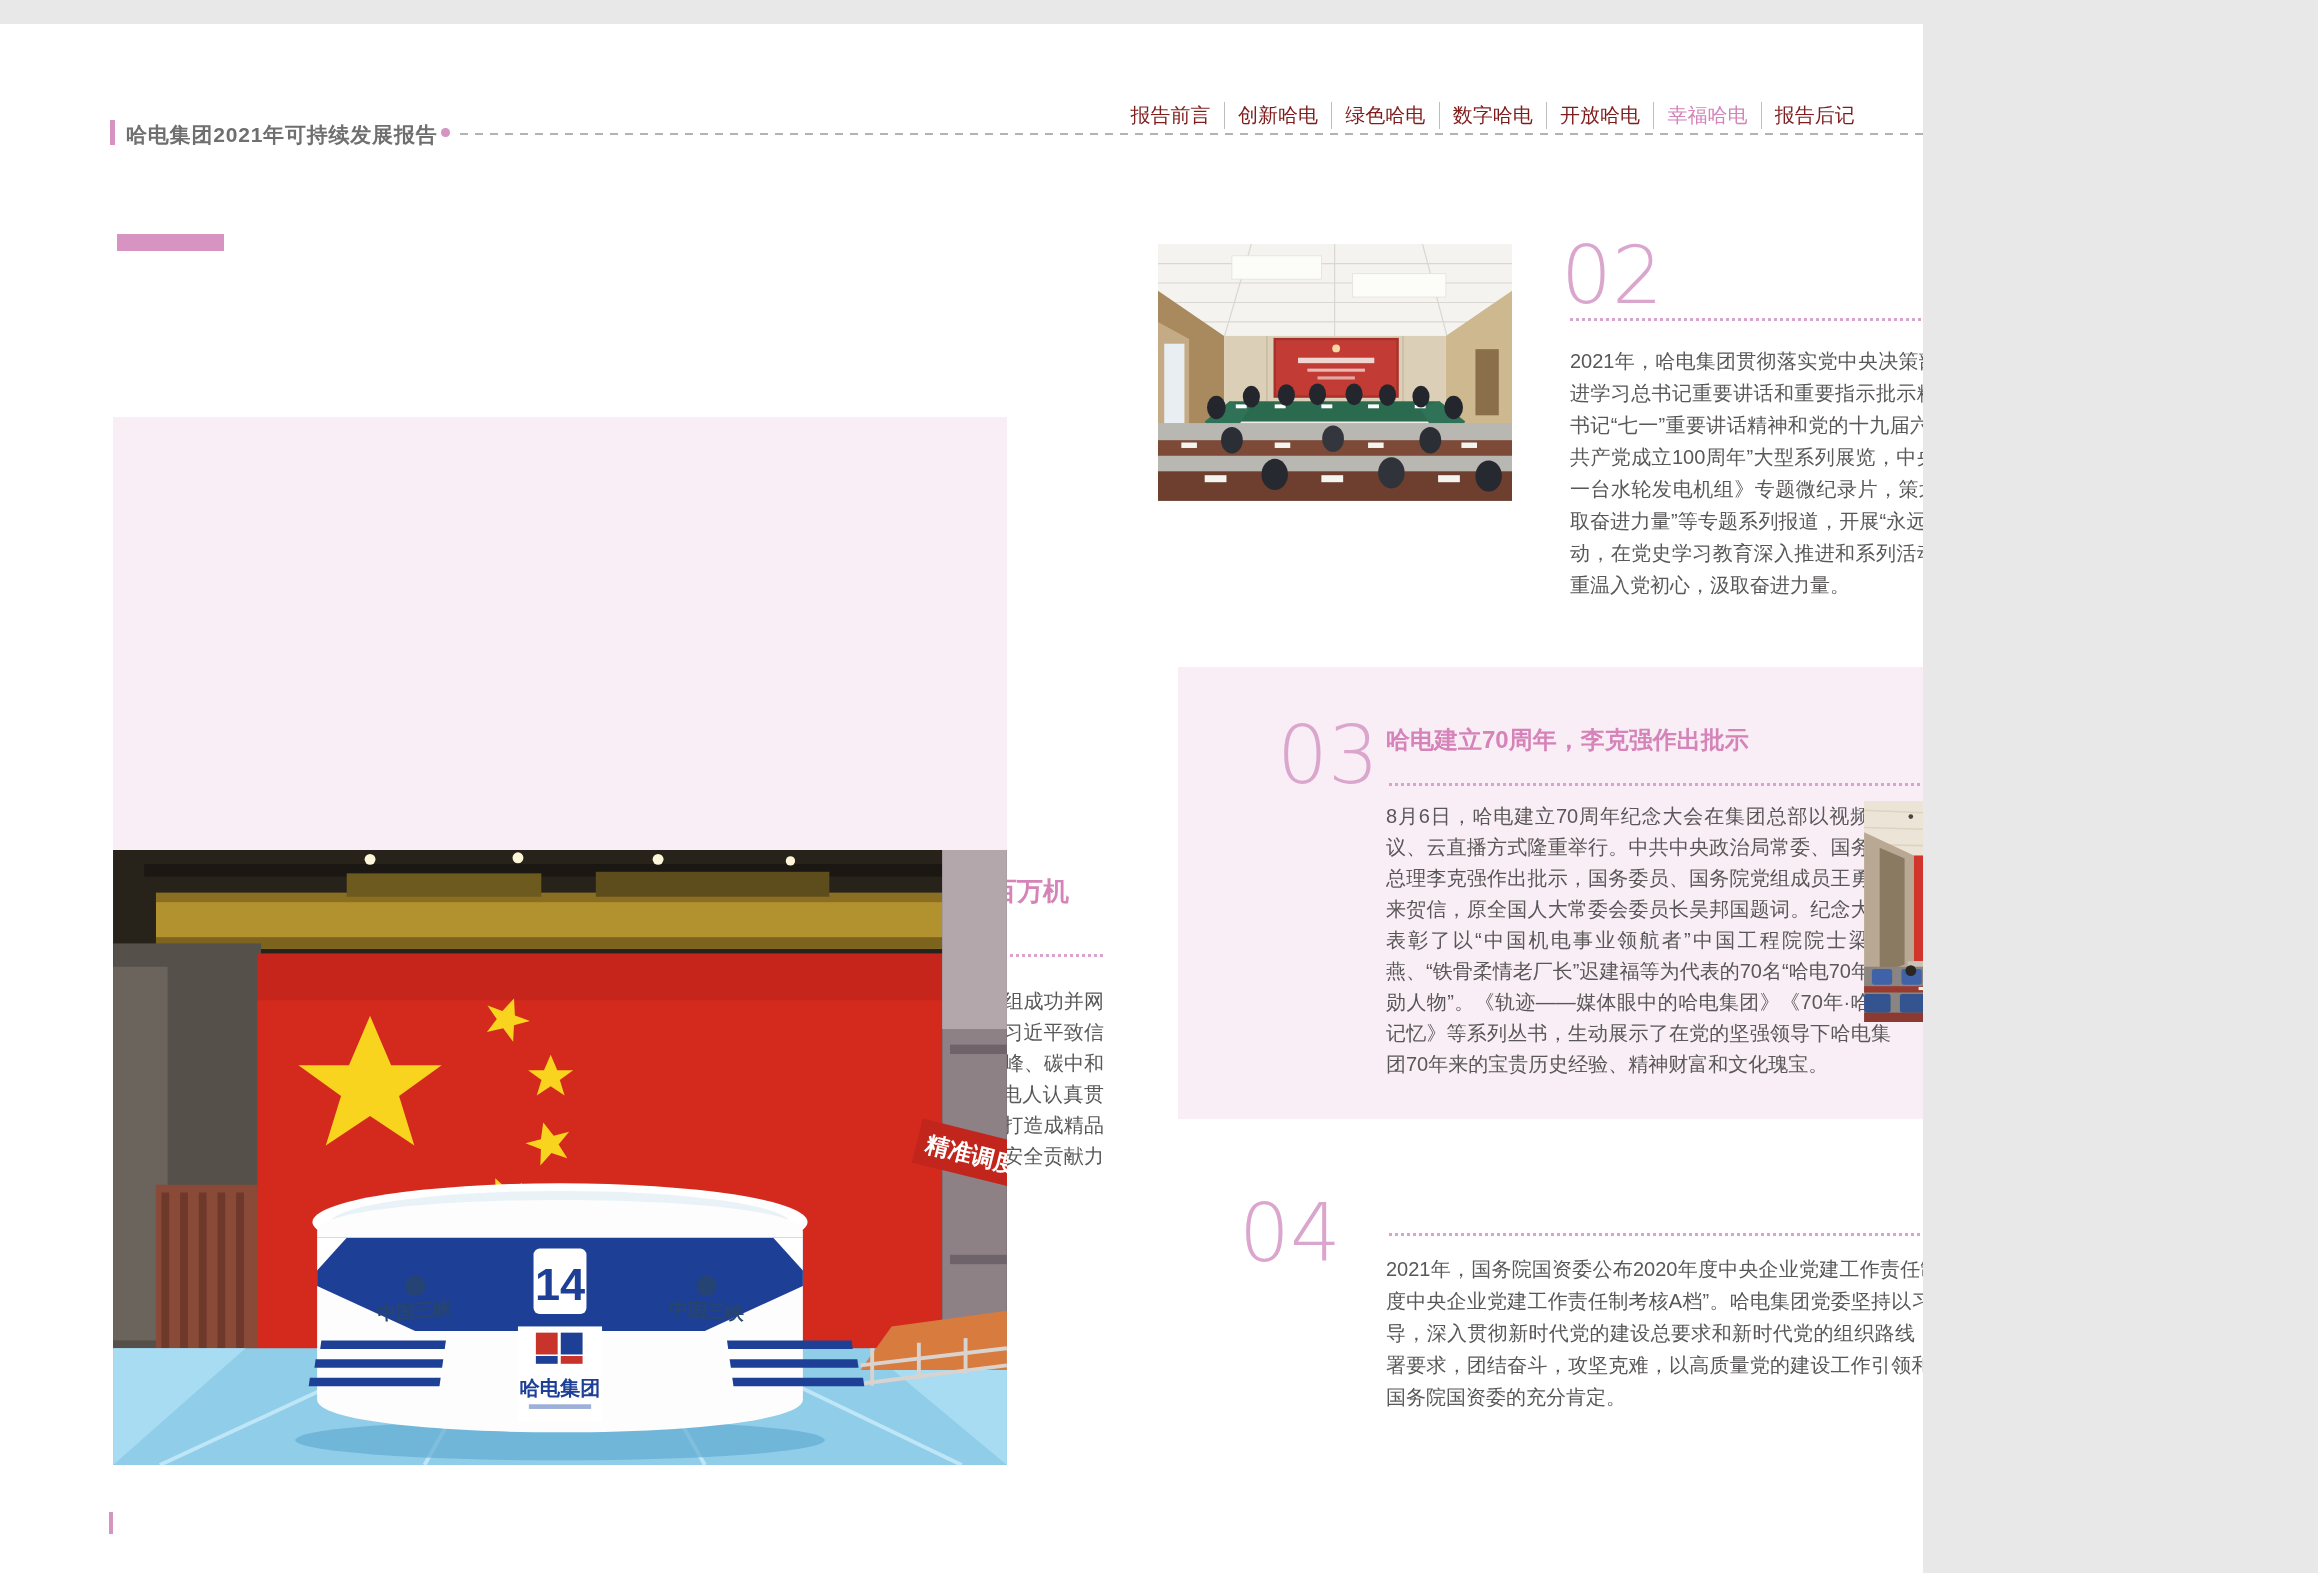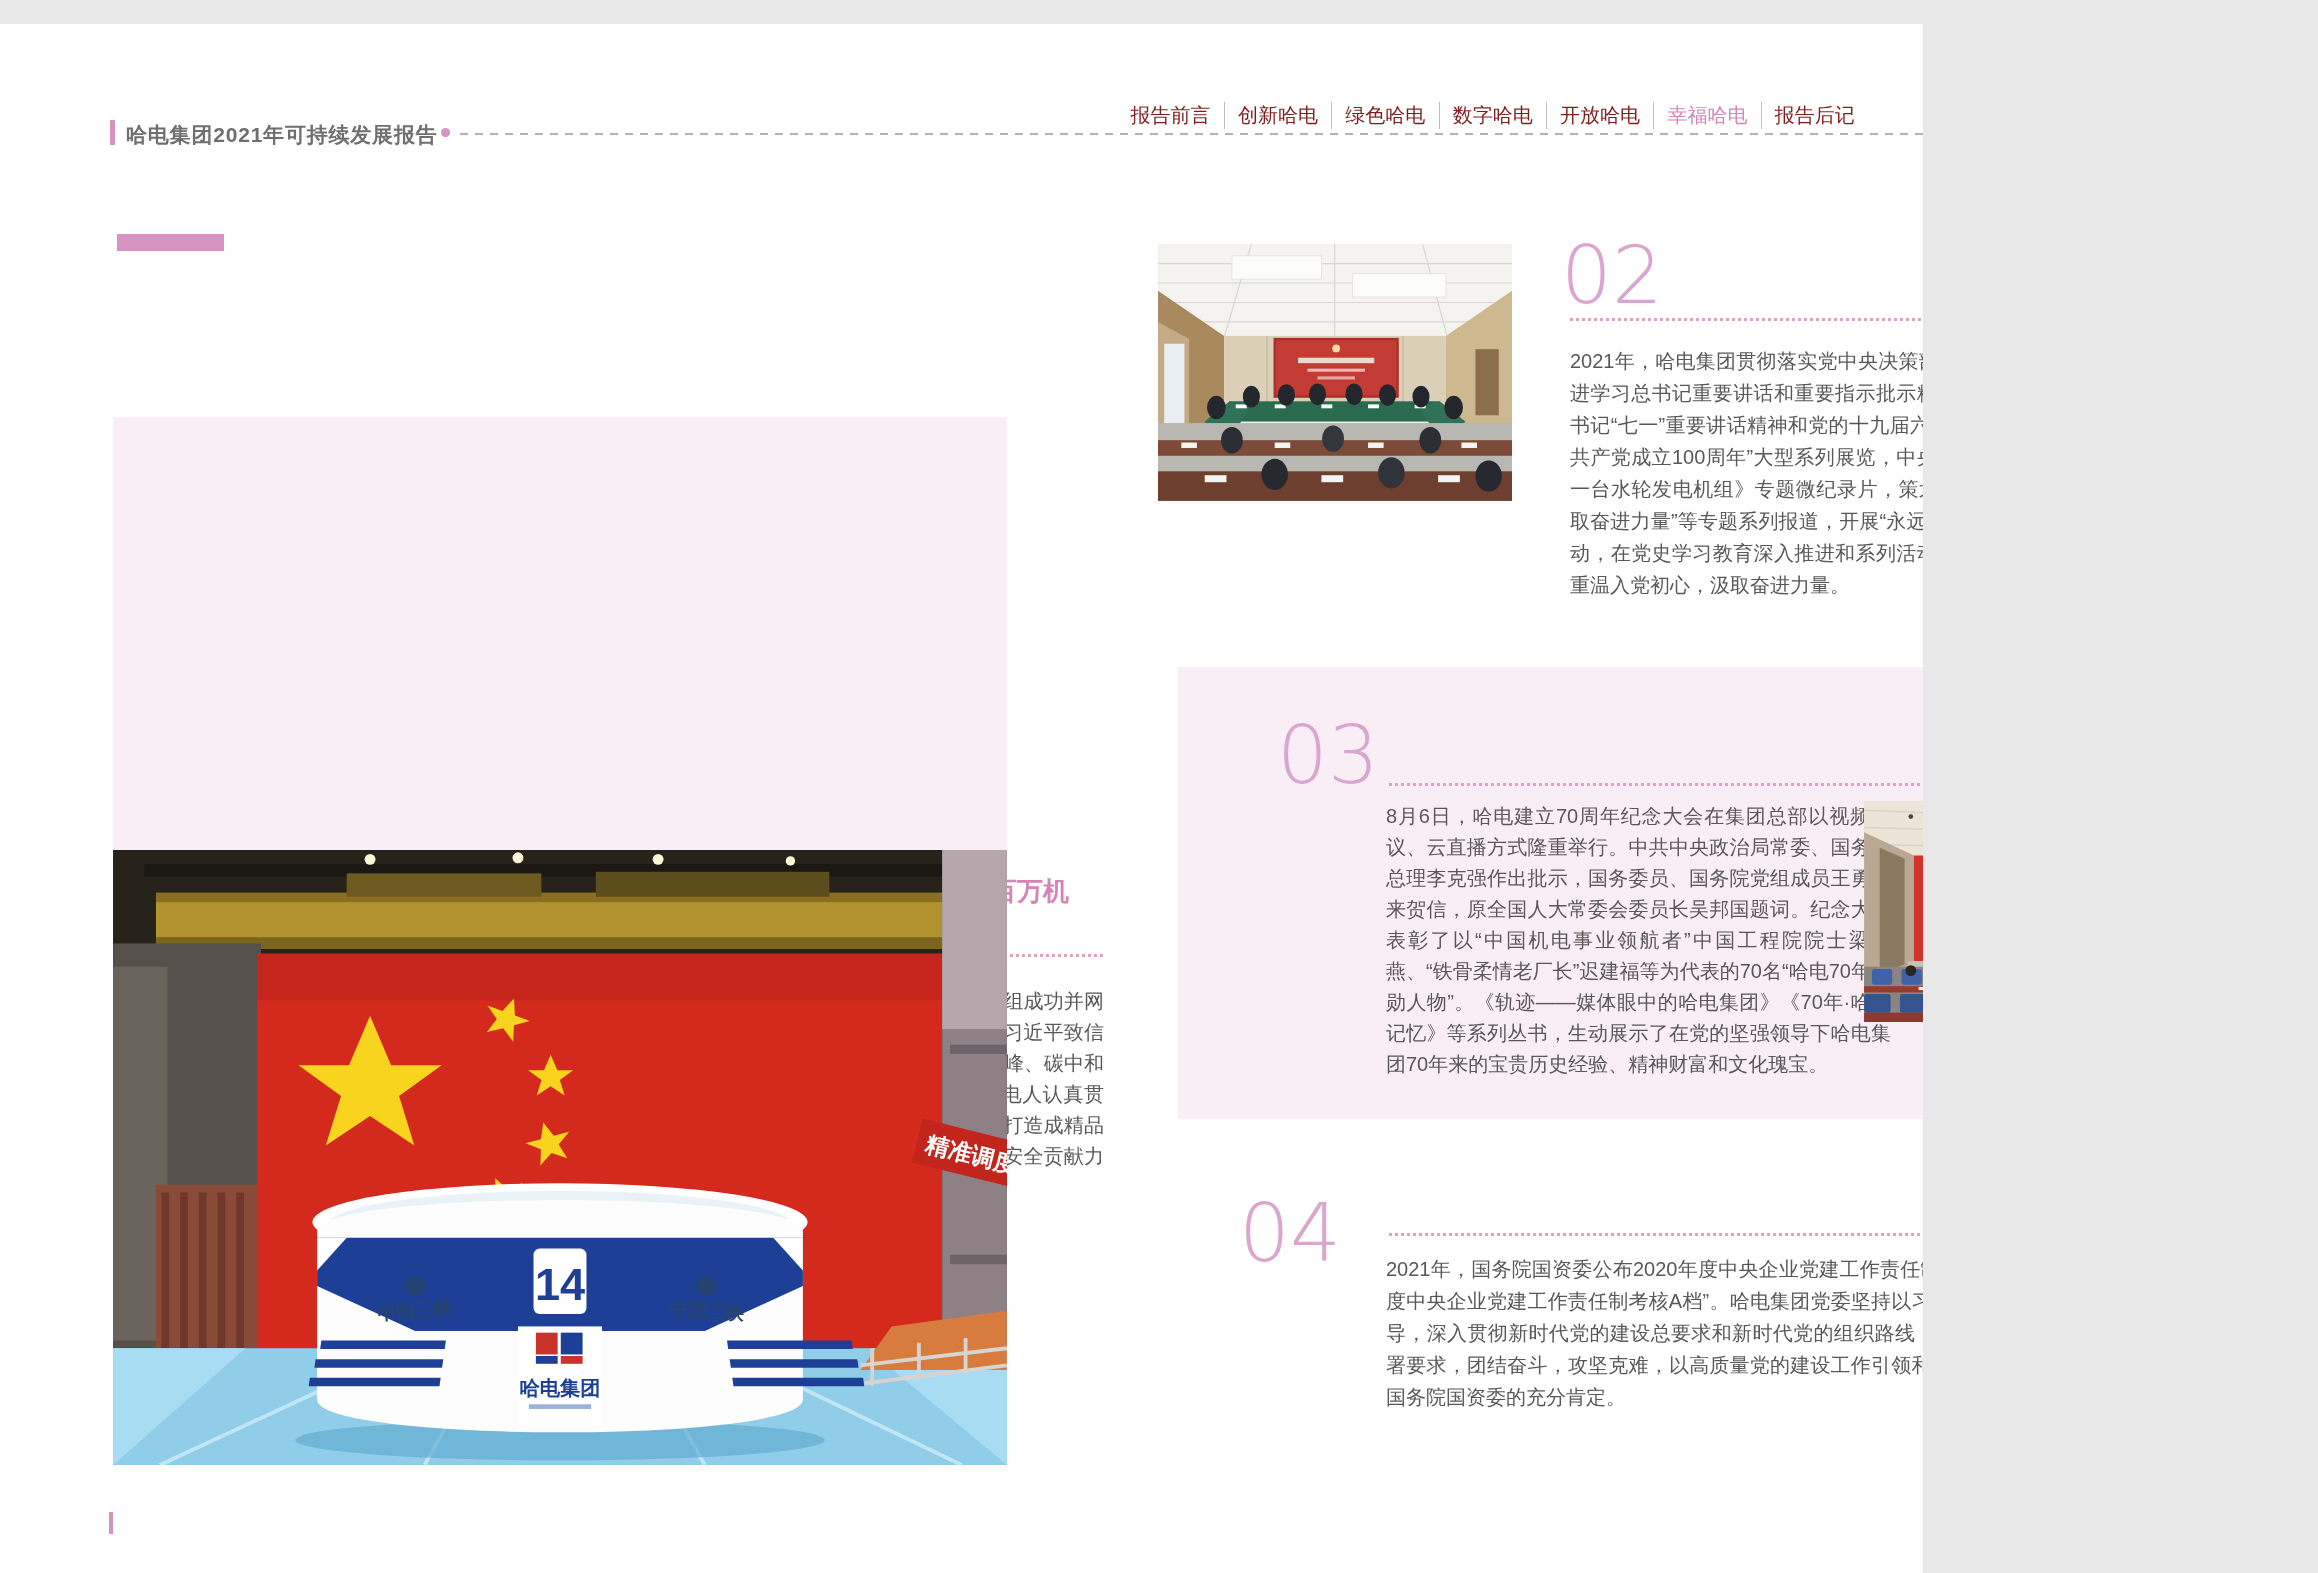--- a/index.html
+++ b/index.html
@@ -258,20 +258,21 @@
       <ellipse cx="425" cy="298" rx="17" ry="20" fill="#26292f"></ellipse>
     </g>
   </svg>
 
   <span class="abs big-num num-sm num02">02</span>
   <div class="abs dotline dots02"></div>
   <p class="abs body-text body02" style="margin:0;">2021年，哈电集团贯彻落实党中央决策部署，扎实开展党史学习教育，及时跟进学习总书记重要讲话和重要指示批示精神，精心安排部署贯彻学习习近平总书记“七一”重要讲话精神和党的十九届六中全会精神。举办“哈电集团庆祝中国共产党成立100周年”大型系列展览，中央电视台信物百年栏目播发《新中国第一台水轮发电机组》专题微纪录片，策划“纸墨香中话‘长子’”“传承红色基因 汲取奋进力量”等专题系列报道，开展“永远跟党走·唱支赞歌给党听”红歌大合唱活动，在党史学习教育深入推进和系列活动中，回顾伟大历程，感悟思想伟力，重温入党初心，汲取奋进力量。</p>
 
   <section class="abs news-box box03"></section>
   <span class="abs big-num num-sm num03">03</span>
+  <h2 class="abs news-title title03" style="margin:0;">哈电建立70周年，李克强作出批示</h2>
   <div class="abs dotline dots03"></div>
   <p class="abs body-text body03" style="margin:0;">8月6日，哈电建立70周年纪念大会在集团总部以视频会议、云直播方式隆重举行。中共中央政治局常委、国务院总理李克强作出批示，国务委员、国务院党组成员王勇发来贺信，原全国人大常委会委员长吴邦国题词。纪念大会表彰了以“中国机电事业领航者”中国工程院院士梁维燕、“铁骨柔情老厂长”迟建福等为代表的70名“哈电70年功勋人物”。《轨迹——媒体眼中的哈电集团》《70年·哈电记忆》等系列丛书，生动展示了在党的坚强领导下哈电集团70年来的宝贵历史经验、精神财富和文化瑰宝。</p>
 
   <svg class="abs photo3" viewBox="0 0 452 284">
     <rect width="452" height="284" fill="#efe9df"></rect>
 
     <rect x="0" y="0" width="452" height="78" fill="#ece4d6"></rect>
     <g stroke="#ddd3c2" stroke-width="2">
       <path d="M0,12 L452,30 M0,34 L452,48 M0,56 L452,64" fill="none"></path>
     </g>

